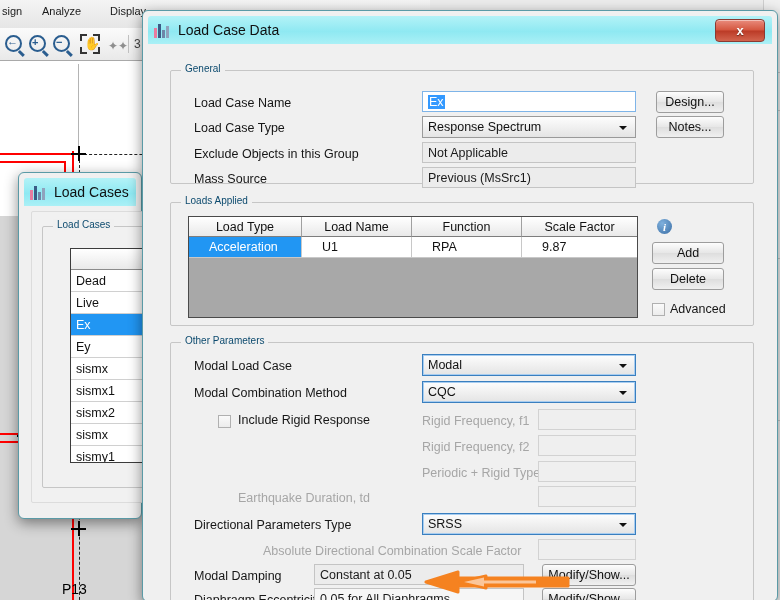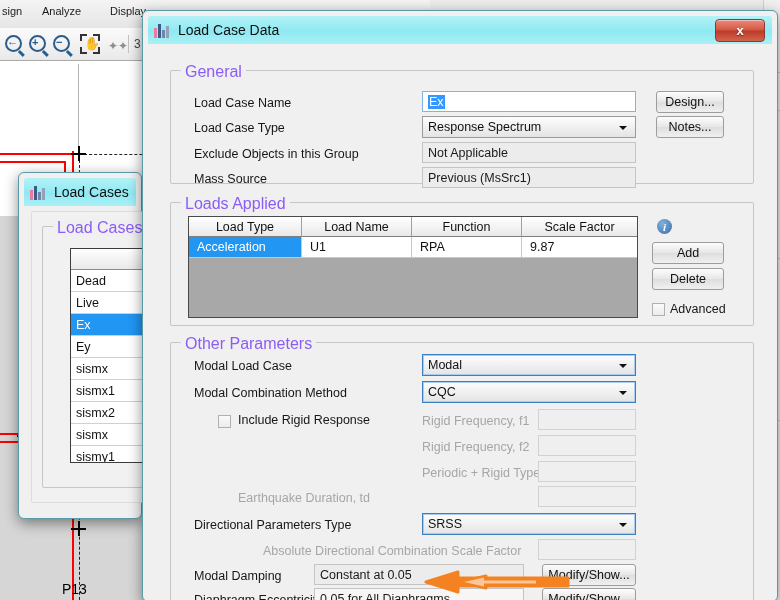--- a/index.html
+++ b/index.html
@@ -111,21 +111,21 @@
 
   
   .group {
     position:absolute;
     border:1px solid #c6c6c6;
     border-radius:2px;
   }
   .group > legend, .group-title {
     position:absolute; top:-8px; left:10px;
     background:#f0f0f0; padding:0 4px;
-    font-size:16px; color:#8b5cf6;
+    font-size:10px; color:#0c4a6e;
   }
 
   .lbl { position:absolute; font-size:12.5px; color:#161616; white-space:nowrap; }
   .lbl.dis { color:#a6a6a6; }
 
   .field {
     position:absolute; height:21px; box-sizing:border-box;
     border:1px solid #c4c4c4; background:#ececec;
     font-size:12.5px; color:#1a1a1a;
     display:flex; align-items:center; padding-left:5px;
@@ -166,21 +166,21 @@
     background:linear-gradient(#ffffff,#e9e9e9);
     border-right:1px solid #a0a0a0; border-bottom:1px solid #7d7d7d;
     font-size:12.5px; color:#111;
     display:flex; align-items:center; justify-content:center;
   }
   .tr { display:flex; height:21px; }
   .td {
     box-sizing:border-box; height:21px;
     background:#ffffff; border-right:1px solid #c8c8c8; border-bottom:1px solid #c8c8c8;
     font-size:12.5px; color:#111;
-    display:flex; align-items:center; padding-left:8px;
+    display:flex; align-items:center; padding-left:20px;
   }
   .td.sel { background:#2196f3; color:#ffffff; justify-content:flex-start; }
 
   .info-icon {
     position:absolute; width:15px; height:15px; border-radius:50%;
     background:radial-gradient(circle at 35% 30%, #7fb0dd, #3a6ea5);
     color:#fff; font-size:11px; font-weight:bold; font-style:italic;
     display:flex; align-items:center; justify-content:center;
     font-family:"Liberation Serif", serif;
   }

